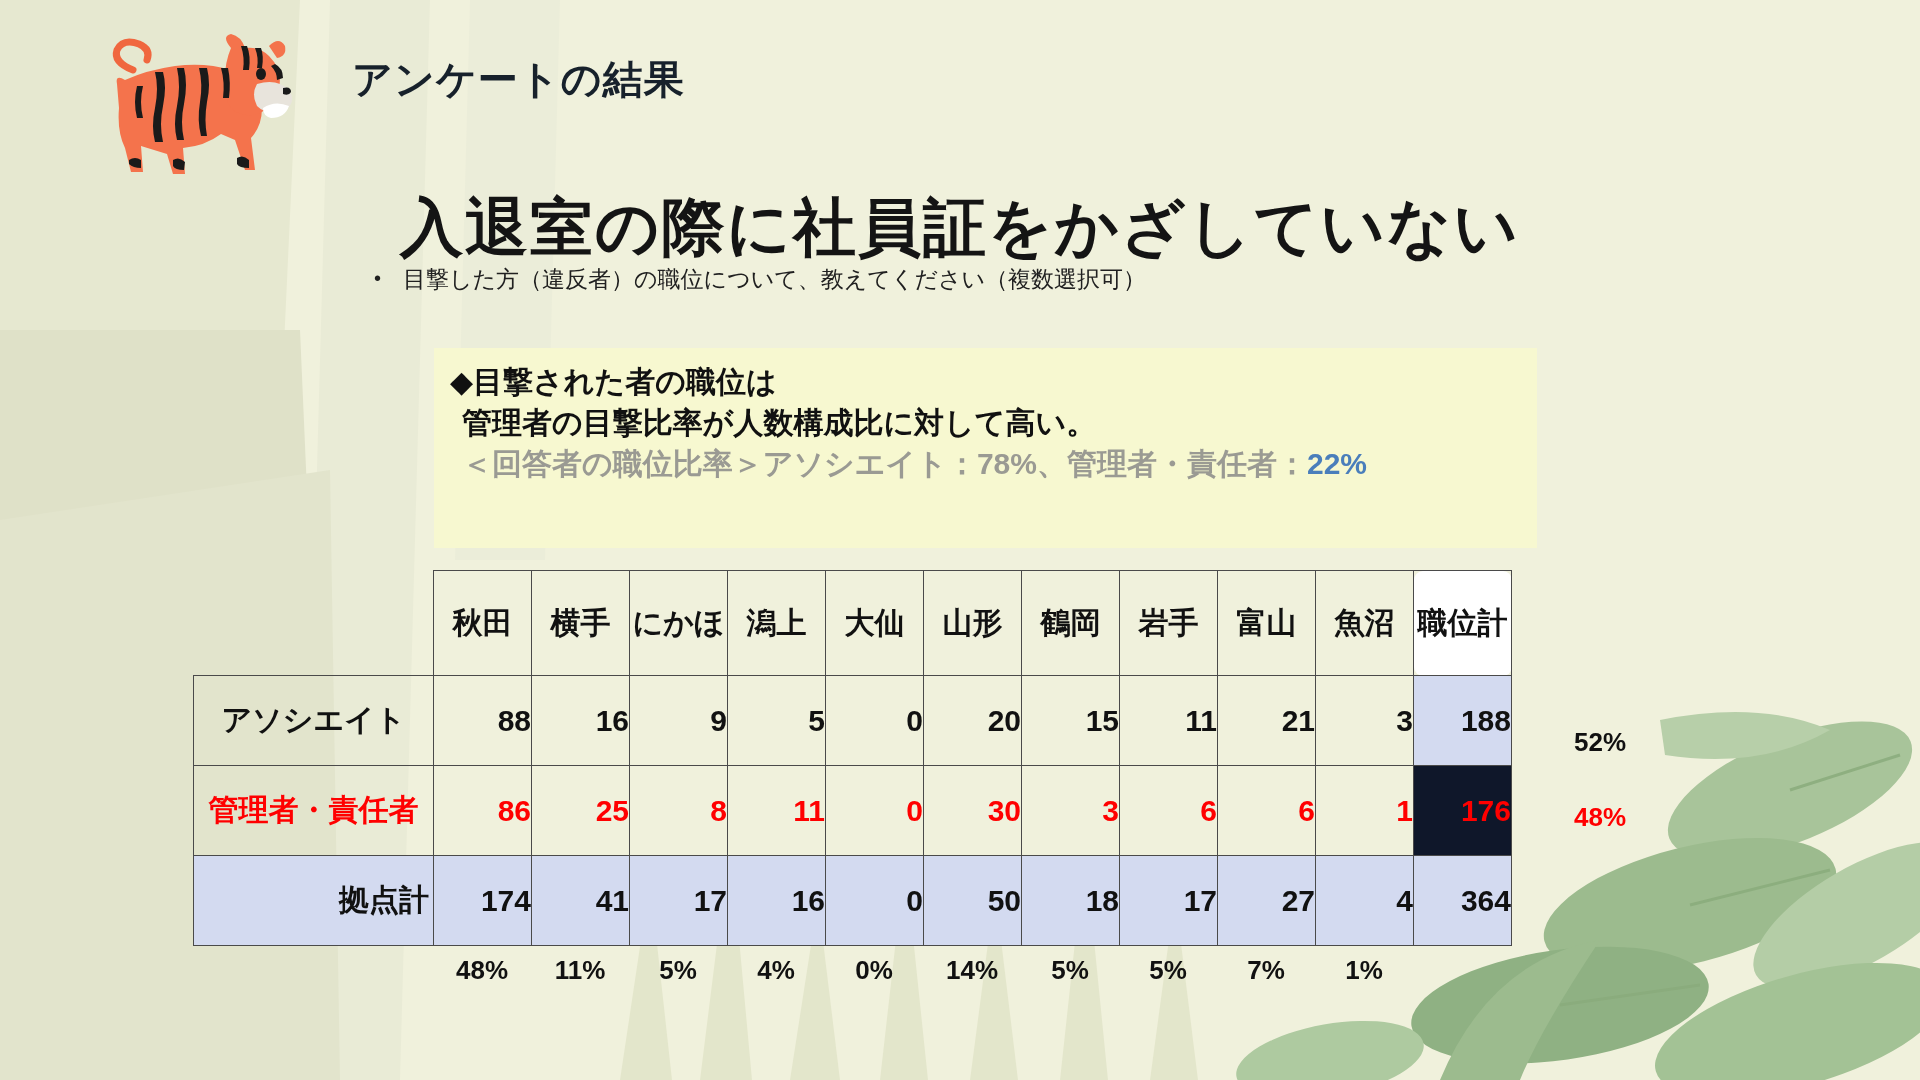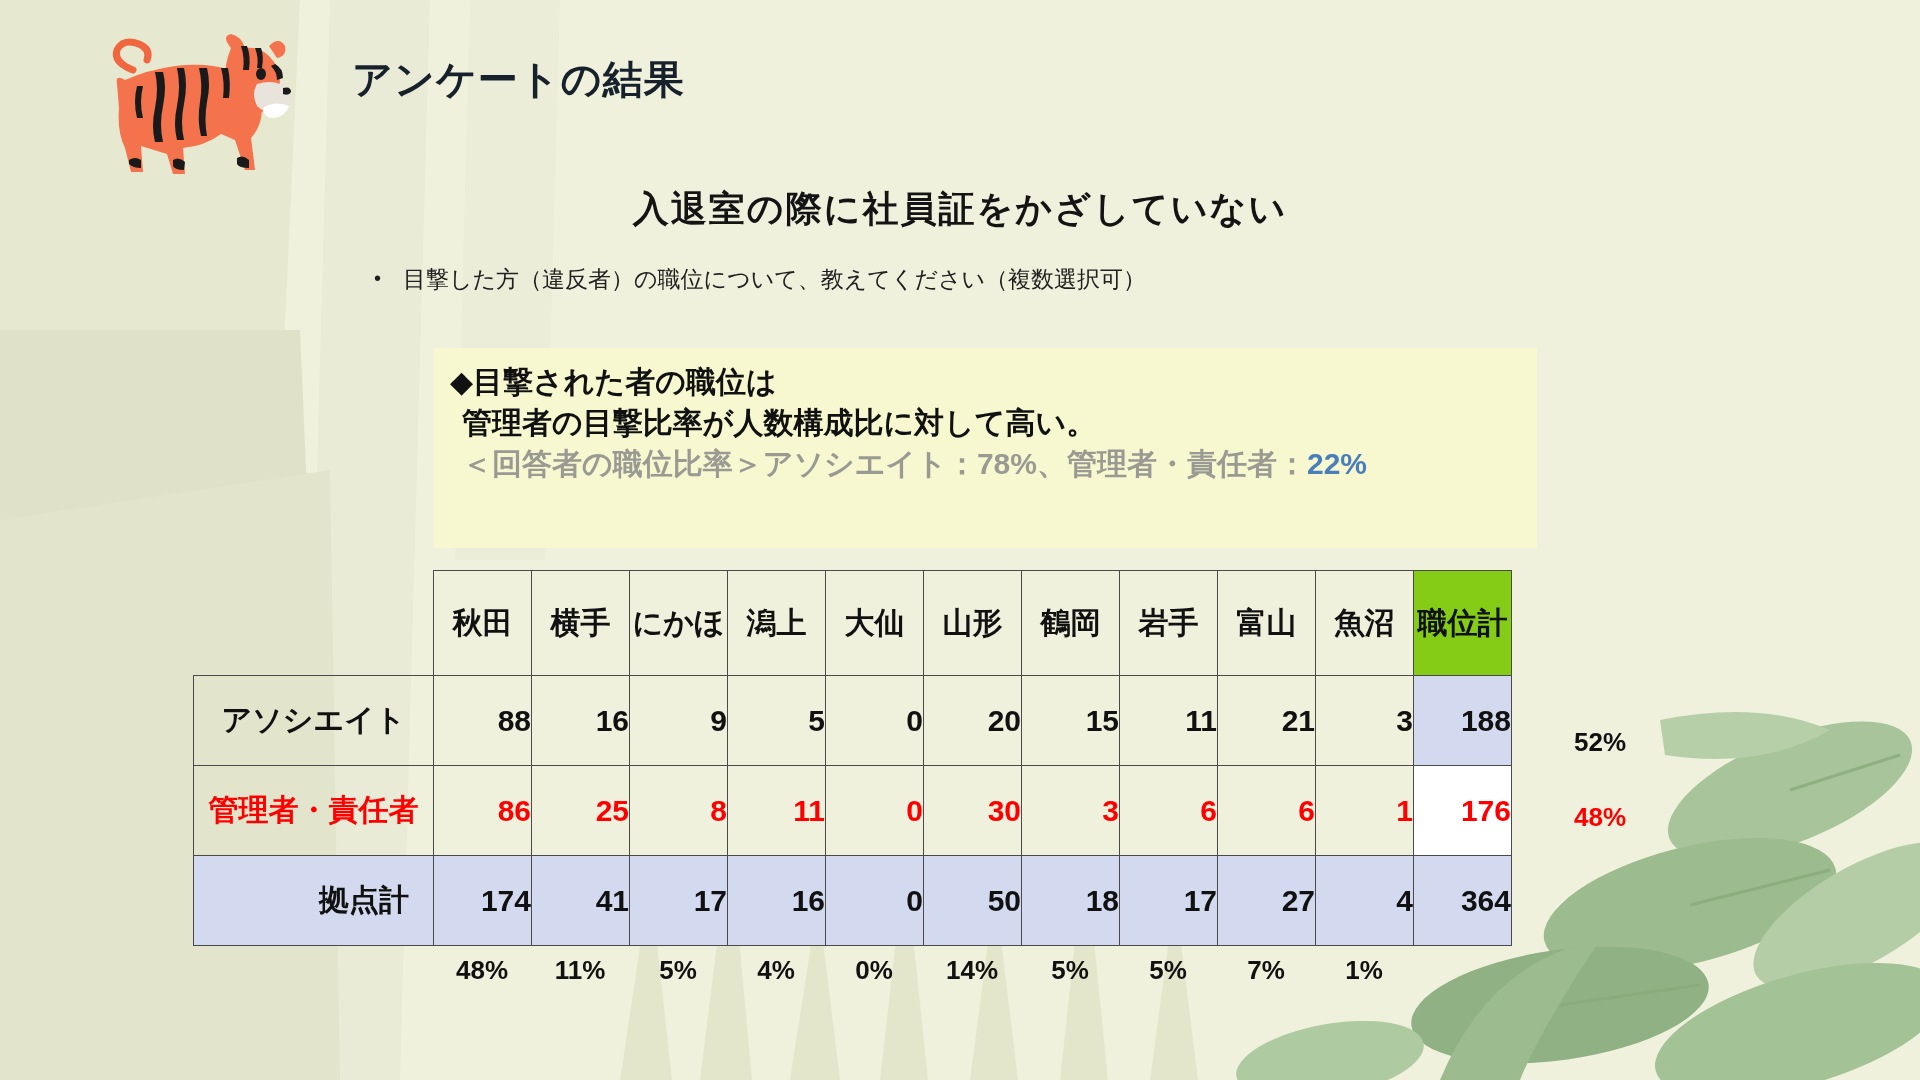--- a/index.html
+++ b/index.html
@@ -14,21 +14,21 @@
   
   .header{position:absolute;left:0;top:0;width:100%;height:150px;z-index:3;}
   .tiger{position:absolute;left:55px;top:22px;width:250px;height:165px;}
   .header-title{
     position:absolute;left:352px;top:52px;
     font-size:40px;font-weight:700;color:#17212b;letter-spacing:1px;
   }
   
   .main-title{
     position:absolute;left:0;top:185px;width:1920px;text-align:center;
-    font-size:36px;font-weight:700;color:#141414;letter-spacing:2px;z-index:3;
+    font-size:63px;font-weight:700;color:#141414;letter-spacing:2px;z-index:3;
   }
   .sub-bullet{
     position:absolute;left:0;top:264px;width:1520px;text-align:center;
     font-size:23px;font-weight:400;color:#202020;z-index:3;
   }
   .sub-bullet .dot{display:inline-block;margin-right:22px;font-size:20px;vertical-align:2px;}
   
   .callout{
     position:absolute;left:434px;top:348px;width:1103px;height:200px;
     background:#f7f8d0;z-index:3;
@@ -47,32 +47,32 @@
   table.data td,table.data th{
     border:1px solid #4a4a4a;
     font-size:30px;font-weight:700;color:#111;
     padding:0;margin:0;box-sizing:border-box;
   }
   .hdr-blank{border:none !important;width:240px;height:105px;}
   th.colhead{
     width:98px;height:105px;text-align:center;vertical-align:middle;
     background:#f0f1dc;font-size:29px;
   }
-  th.colhead.total{background:#84cc16;}
+  th.colhead.total{background:#ffffff;border-radius:9px;}
   td.rowlabel{
     width:240px;height:90px;text-align:center;padding-left:6px;border:1px solid #4a4a4a;
     background:transparent;
   }
-  td.rowlabel.right{text-align:right;padding-right:24px;}
+  td.rowlabel.right{text-align:right;padding-right:4px;}
   td.num{width:98px;height:90px;text-align:right;padding-right:9px;vertical-align:middle;}
   tr.assoc td{background:rgba(240,241,220,0.0);}
   tr.assoc td.num{background:#f0f1dc;}
   tr.assoc td.num.total{background:#d3daf0;}
   tr.mgr td.num{background:#f0f1dc;color:#ff0000;}
-  tr.mgr td.num.total{background:#ffffff;color:#ff0000;}
+  tr.mgr td.num.total{background:#0f172a;color:#ff0000;}
   tr.mgr td.rowlabel{color:#ff0000;}
   tr.base td{background:#d3daf0;}
   
   .side-pct{
     position:absolute;z-index:3;font-size:26px;font-weight:700;color:#111;
     width:110px;text-align:center;
   }
   .side-pct.red{color:#ff0000;}
   
   .bottom-pcts{position:absolute;left:193px;top:955px;z-index:3;}

